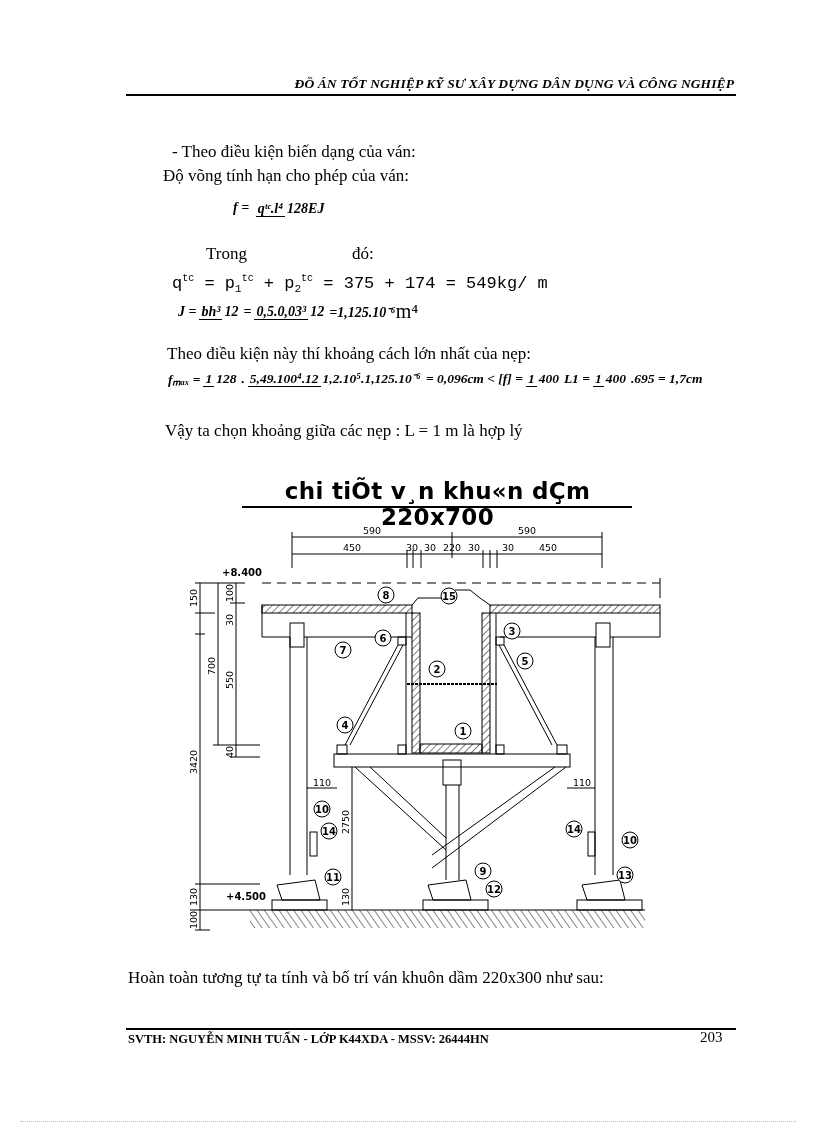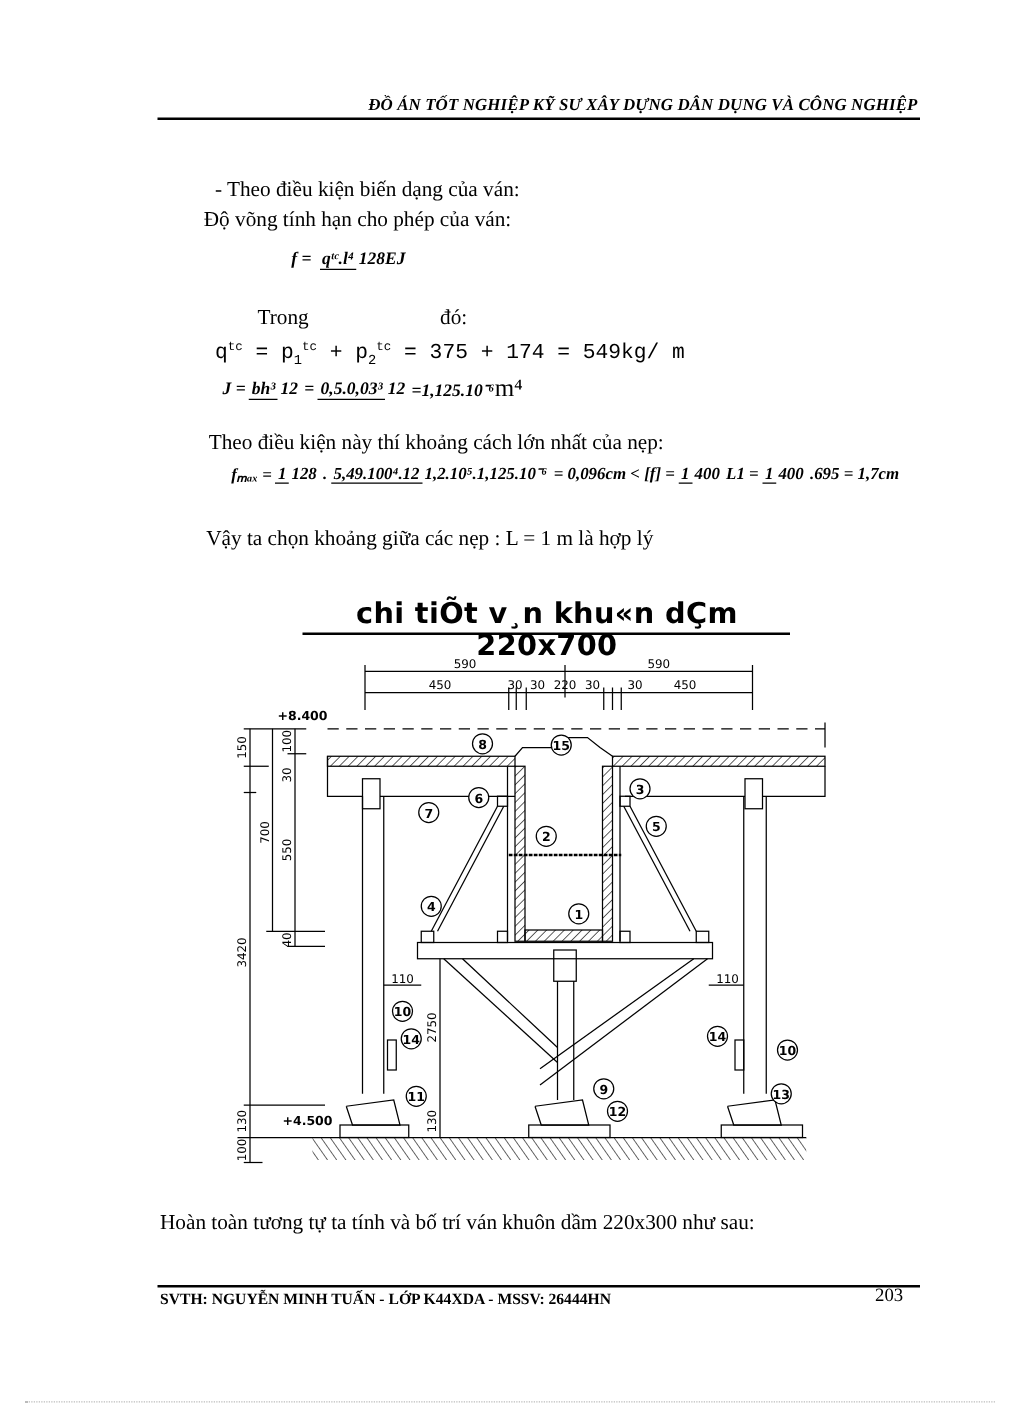--- a/index.html
+++ b/index.html
@@ -52,21 +52,21 @@
   <span class="frac">
       <span class="num">0,5.0,03³</span>
       <span class="den">12</span>
     </span>
   <span>=1,125.10⁻⁶</span>
   <span style="font-style:normal;font-weight:normal;font-size:20px;"> m⁴</span>
 </div>
 
 <div class="abs txt" style="left:167px;top:344px;">Theo điều kiện này thí khoảng cách lớn nhất của nẹp:</div>
 
-<div class="abs math" style="left:168px;top:370px;display:flex;align-items:center;font-size:13.5px;margin-left:17px;">
+<div class="abs math" style="left:168px;top:370px;display:flex;align-items:center;font-size:13.5px;">
   <span>fₘₐₓ =</span>
   <span class="frac">
       <span class="num">1</span>
       <span class="den">128</span>
     </span>
   <span>.</span>
   <span class="frac">
       <span class="num">5,49.100⁴.12</span>
       <span class="den">1,2.10⁵.1,125.10⁻⁶</span>
     </span>

